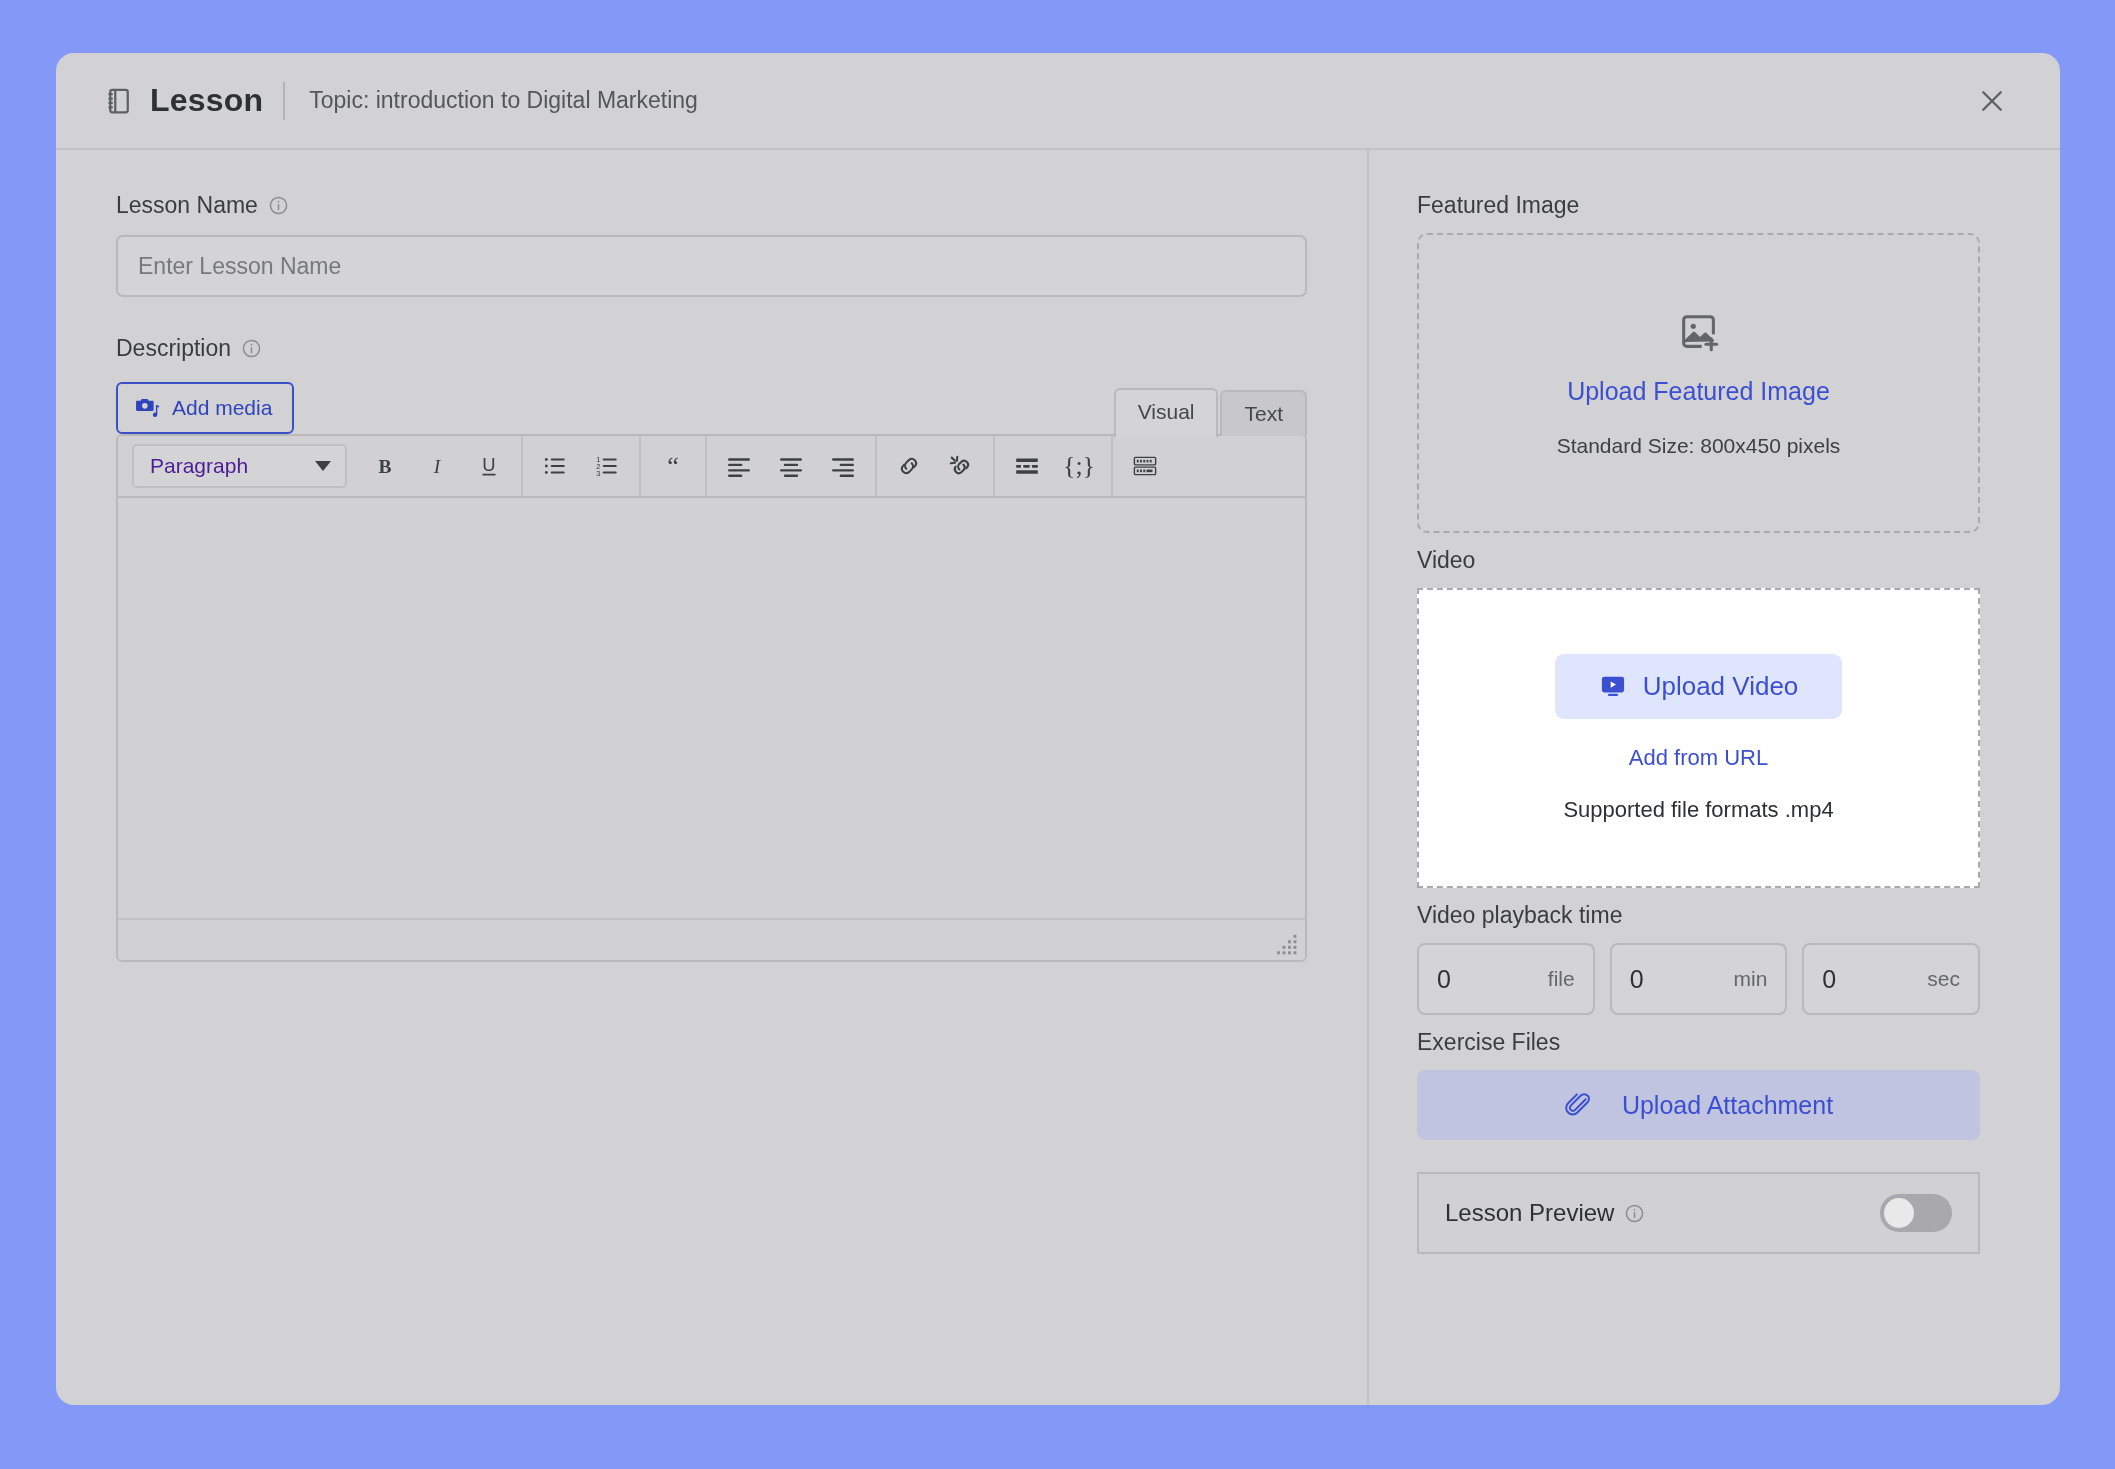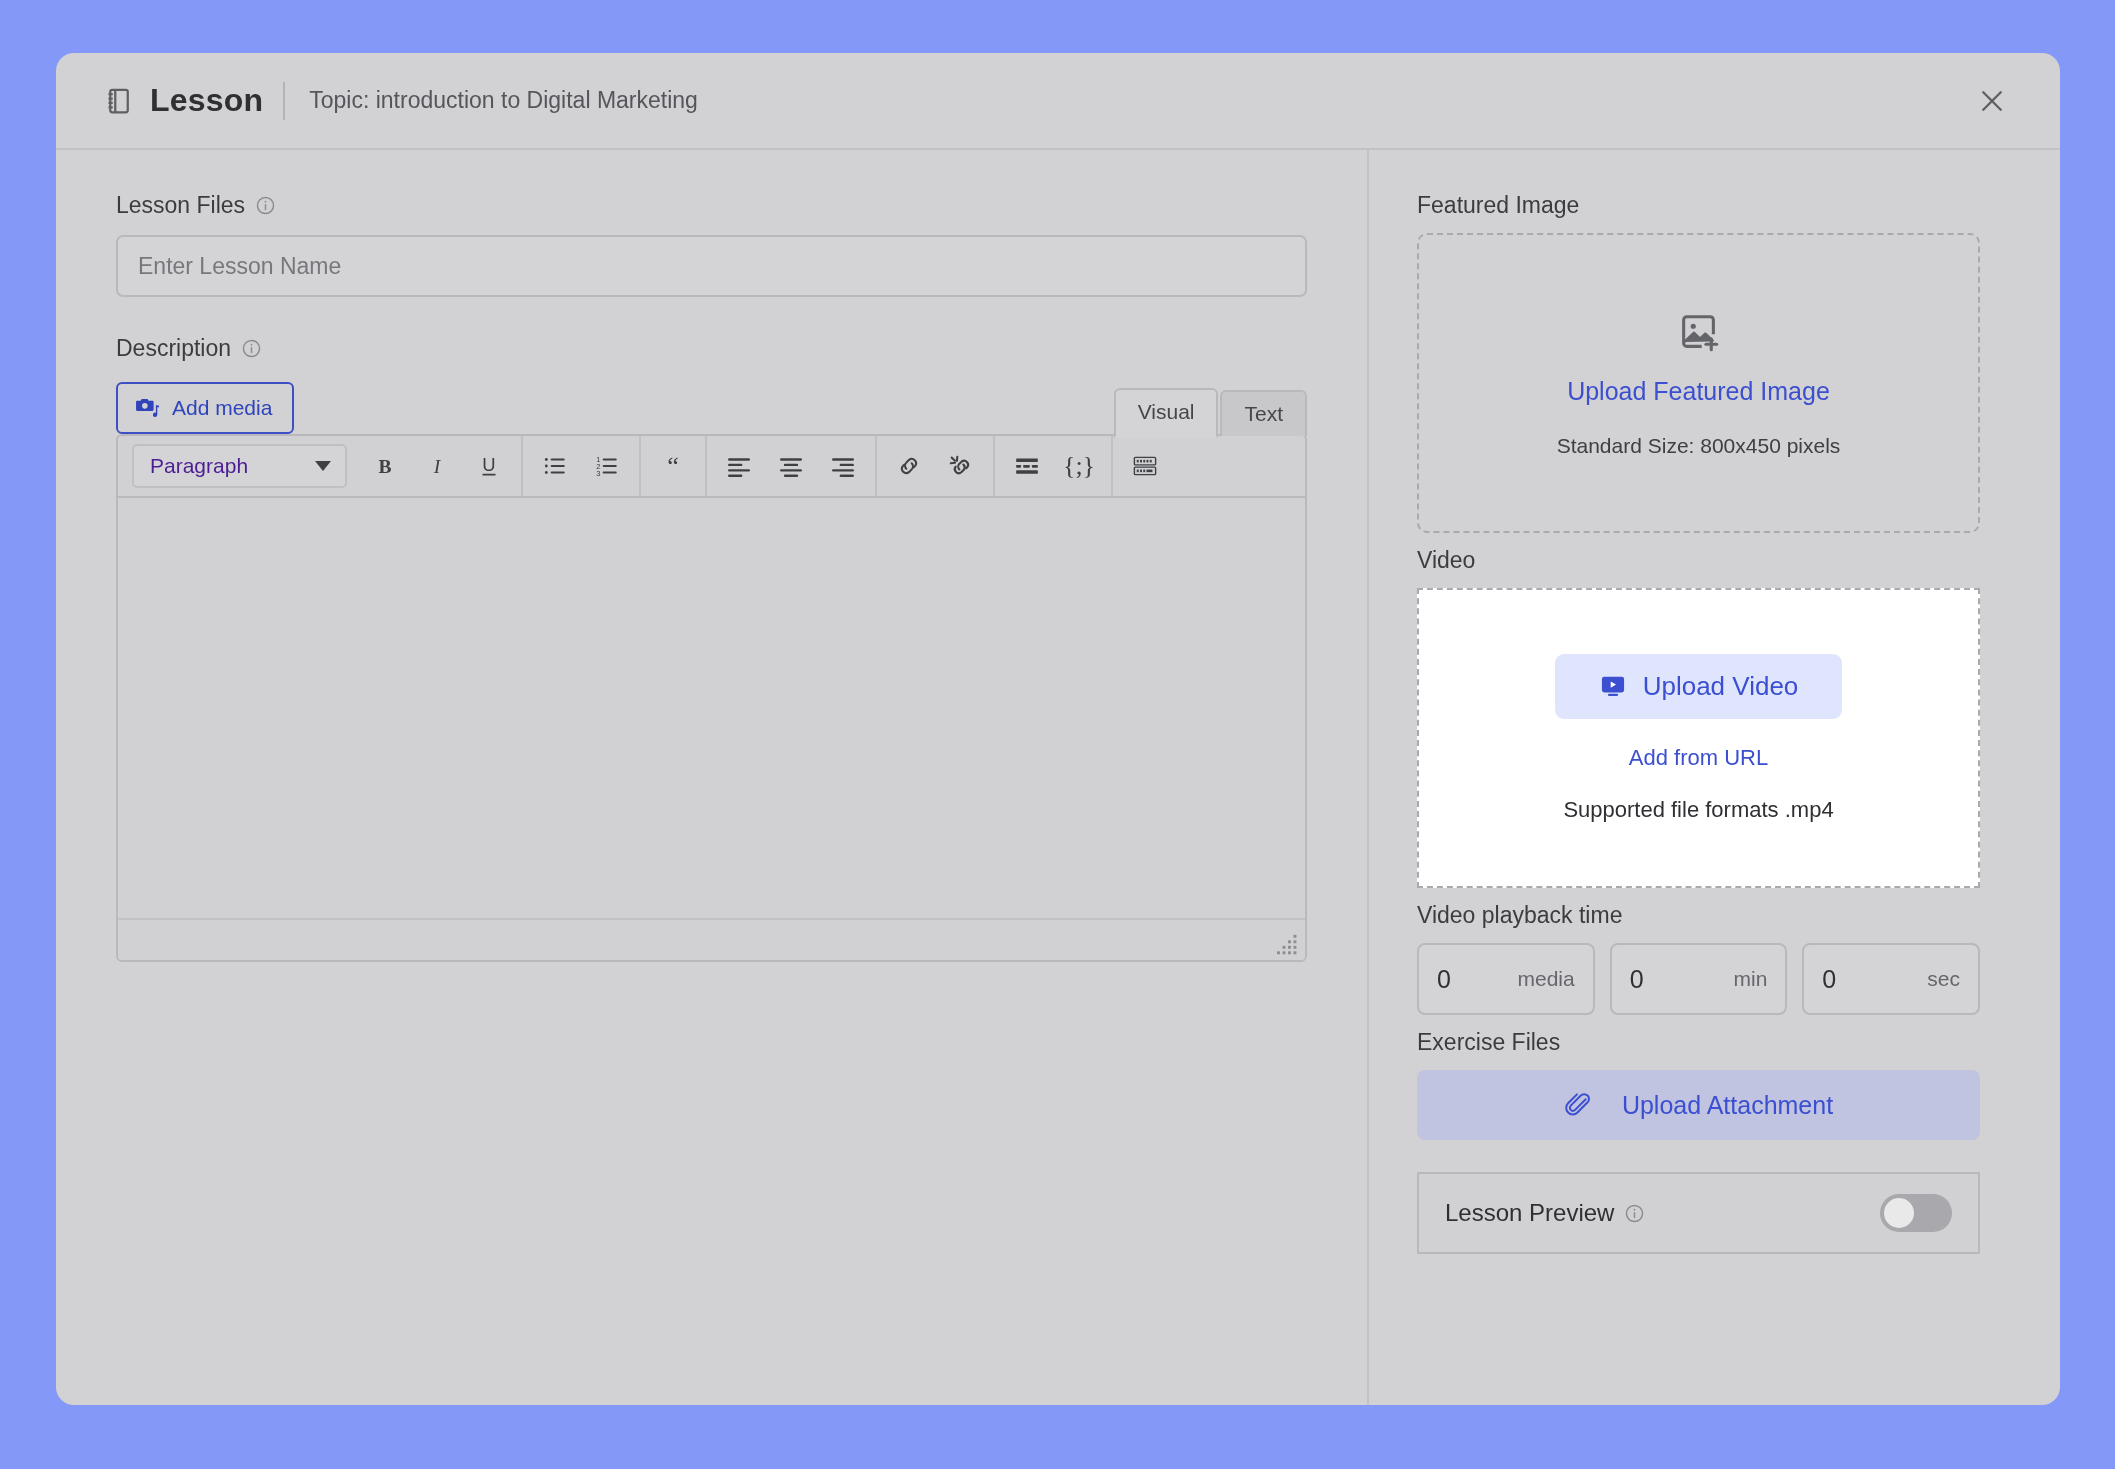--- a/index.html
+++ b/index.html
@@ -424,21 +424,21 @@
       </svg>
     </div>
   </div>
 
   <div class="modal-body">
 
     <div class="left-pane">
 
       
       <div class="field-label">
-        <span>Lesson Files</span>
+        <span>Lesson Name</span>
         <span class="info-icon">
           <svg viewBox="0 0 24 24" fill="none" stroke="currentColor" stroke-width="1.7">
             <circle cx="12" cy="12" r="9.2"></circle>
             <line x1="12" y1="11" x2="12" y2="16.5" stroke-linecap="round"></line>
             <circle cx="12" cy="7.6" r="1.05" fill="currentColor" stroke="none"></circle>
           </svg>
         </span>
       </div>
       <input class="text-input" type="text" placeholder="Enter Lesson Name" style="">
 
@@ -665,21 +665,21 @@
           <span class="link-blue video-url-link">Add from URL</span>
           <span class="video-formats">Supported file formats .mp4</span>
         </div>
       </div>
 
       <div class="section">
         <div class="section-label">Video playback time</div>
         <div class="time-row">
           <div class="time-field">
             <span class="time-val">0</span>
-            <span class="time-unit">media</span>
+            <span class="time-unit">file</span>
           </div>
           <div class="time-field">
             <span class="time-val">0</span>
             <span class="time-unit">min</span>
           </div>
           <div class="time-field">
             <span class="time-val">0</span>
             <span class="time-unit">sec</span>
           </div>
         </div>

